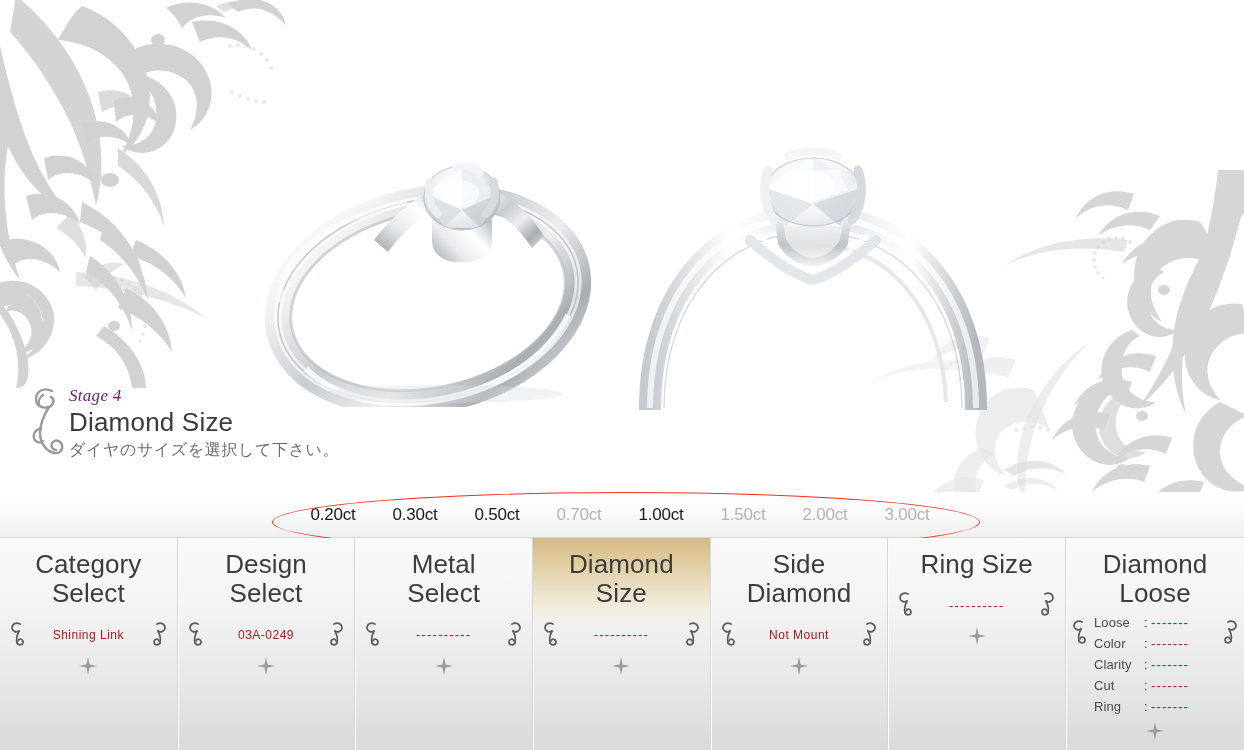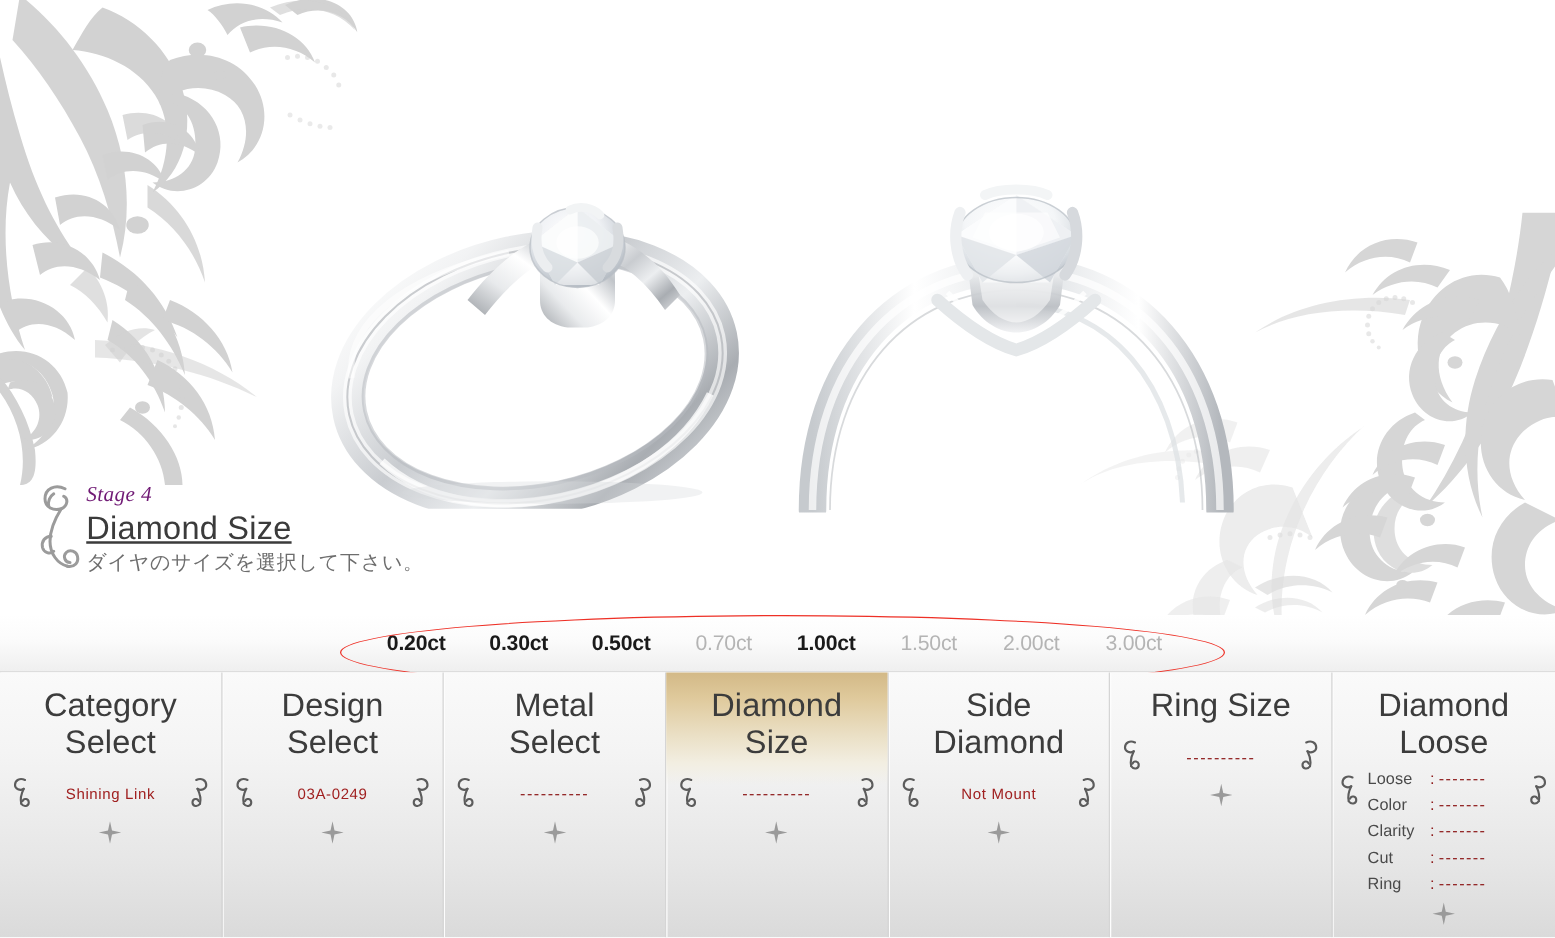--- a/index.html
+++ b/index.html
@@ -21,30 +21,30 @@
   
   .ring-wrap{position:absolute;}
   .ring-a{left:232px;top:132px;width:400px;height:275px;}
   .ring-b{left:628px;top:140px;width:370px;height:270px;}
 
   
   .stage{position:absolute;left:30px;top:383px;display:flex;align-items:flex-start;}
   .stage-flourish{width:36px;height:82px;flex:0 0 36px;margin-right:3px;margin-top:2px;}
   .stage-text{padding-top:4px;}
   .stage-num{font-family:"Liberation Serif", serif;font-style:italic;font-size:17px;color:#701a75;letter-spacing:.3px;line-height:1;}
-  .stage-title{font-family:"Liberation Sans", sans-serif;font-size:26px;color:#3b3b3b;line-height:1.12;margin-top:4px;letter-spacing:.2px;font-weight:400;text-decoration:underline;}
+  .stage-title{font-family:"Liberation Sans", sans-serif;font-size:26px;color:#3b3b3b;line-height:1.12;margin-top:4px;letter-spacing:.2px;font-weight:400;}
   .stage-sub{font-family:"Liberation Sans", sans-serif;font-size:16px;color:#6d6d6d;margin-top:3px;letter-spacing:.6px;}
 
   
   .caratbar{position:absolute;left:0;top:492px;width:1244px;height:45px;
     background:linear-gradient(to bottom,#ffffff 0%,#fbfbfb 45%,#efefef 100%);
     border-bottom:1px solid #d4d4d4;}
   .carat-row{position:absolute;left:0;top:0;width:1244px;height:45px;display:flex;align-items:center;}
   .carat-inner{display:flex;align-items:center;margin-left:292px;}
-  .carat{font-size:17px;font-weight:bold;letter-spacing:-.2px;width:82px;text-align:center;cursor:pointer;line-height:1;}
+  .carat{font-size:17px;font-weight:normal;letter-spacing:-.2px;width:82px;text-align:center;cursor:pointer;line-height:1;}
   .carat.on{color:#1a1a1a;}
   .carat.off{color:#b4b4b4;font-weight:normal;}
 
   .ellipse{position:absolute;left:272px;top:492px;width:706px;height:58px;
     border:1.6px solid #ee3026;border-radius:50%;background:transparent;pointer-events:none;}
 
   
   .steps{position:absolute;left:0;top:538px;width:1244px;height:212px;display:flex;
     background:linear-gradient(to bottom,#fafafa 0%,#f4f4f4 30%,#e6e6e6 72%,#dadada 100%);}
   .step{position:relative;flex:1 1 0;height:212px;border-right:1px solid #d5d5d5;

